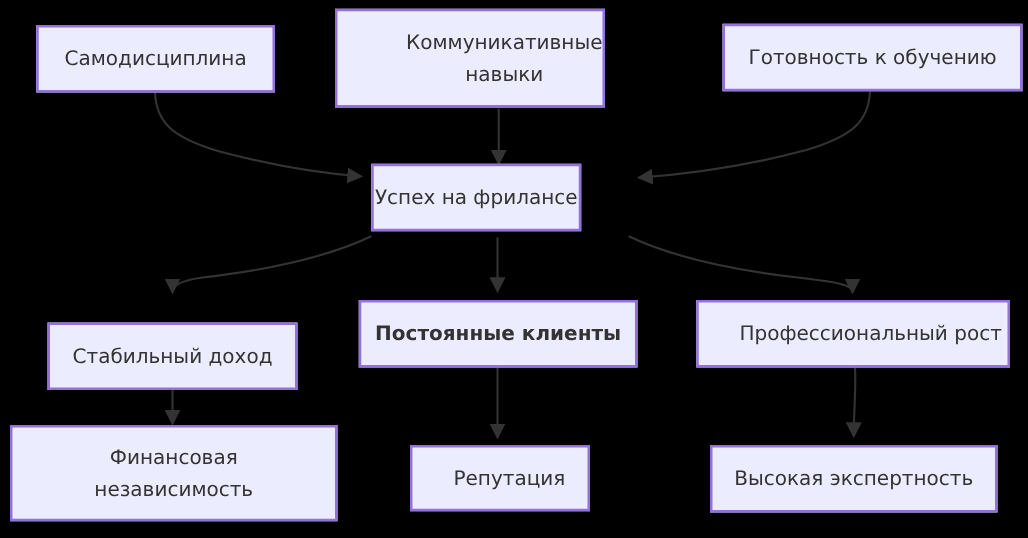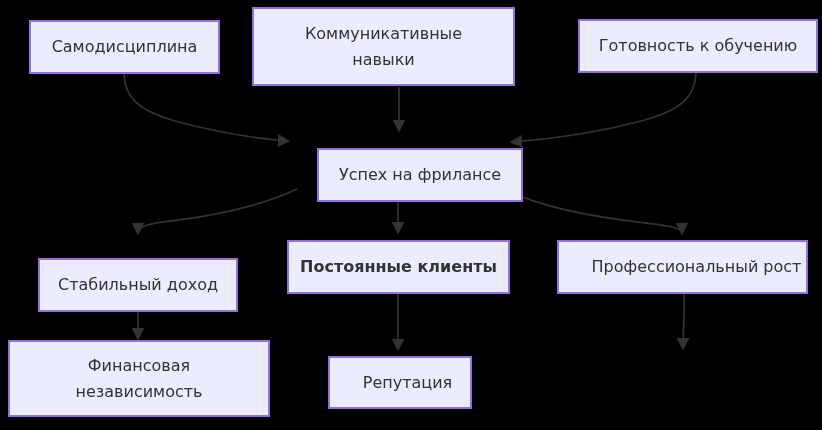--- a/index.html
+++ b/index.html
@@ -37,23 +37,23 @@
     font-size: 16px;
     line-height: 26px;
     display: flex;
     align-items: center;
     justify-content: center;
     text-align: center;
     white-space: pre-line;
   }
   
   .n-self-discipline        { left: 29px;  top: 20px;  width: 191px; height: 54px; }
-  .n-communication-skills   { left: 252px; top: 7px;   width: 263px; height: 79px; }
+  .n-communication-skills   { left: 268px; top: 7px;   width: 216px; height: 79px; justify-content: flex-end; }
   .n-readiness-to-learn     { left: 578px; top: 19px;  width: 240px; height: 54px; justify-content: center; }
-  .n-freelance-success      { left: 297px; top: 148px; width: 206px; height: 54px; margin-left: 20px; }
+  .n-freelance-success      { left: 297px; top: 131px; width: 168px; height: 54px; }
   .n-stable-income          { left: 38px;  top: 258px; width: 200px; height: 54px; }
   .n-regular-clients        { left: 287px; top: 240px; width: 223px; height: 54px; font-weight: bold; }
   .n-professional-growth    { left: 557px; top: 240px; width: 251px; height: 54px; padding-left: 28px; }
   .n-financial-independence { left: 8px;   top: 340px; width: 262px; height: 77px; }
   .n-reputation             { left: 328px; top: 356px; width: 144px; height: 53px; padding-left: 15px; }
   .n-high-expertise         { left: 568px; top: 356px; width: 230px; height: 54px; }
 </style>
 </head>
 <body>
 
@@ -99,14 +99,17 @@
   <div class="node n-professional-growth">
     <span>Профессиональный рост</span>
   </div>
   <div class="node n-financial-independence">
     <span>Финансовая
 независимость</span>
   </div>
   <div class="node n-reputation">
     <span>Репутация</span>
   </div>
+  <div class="node n-high-expertise">
+    <span>Высокая экспертность</span>
+  </div>
 
 </div>
 
 </body></html>

